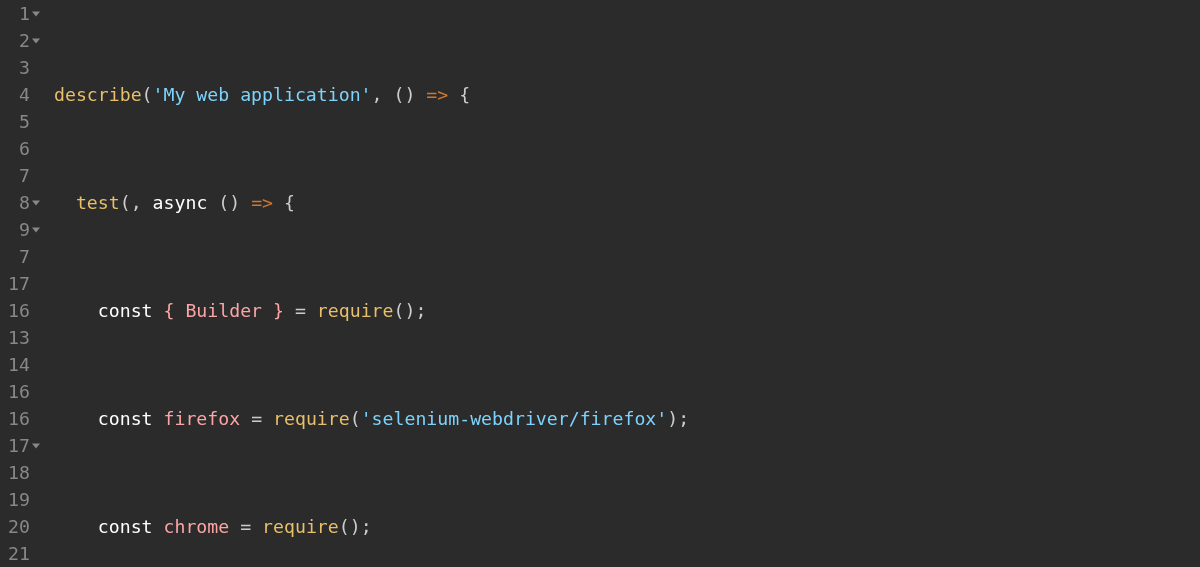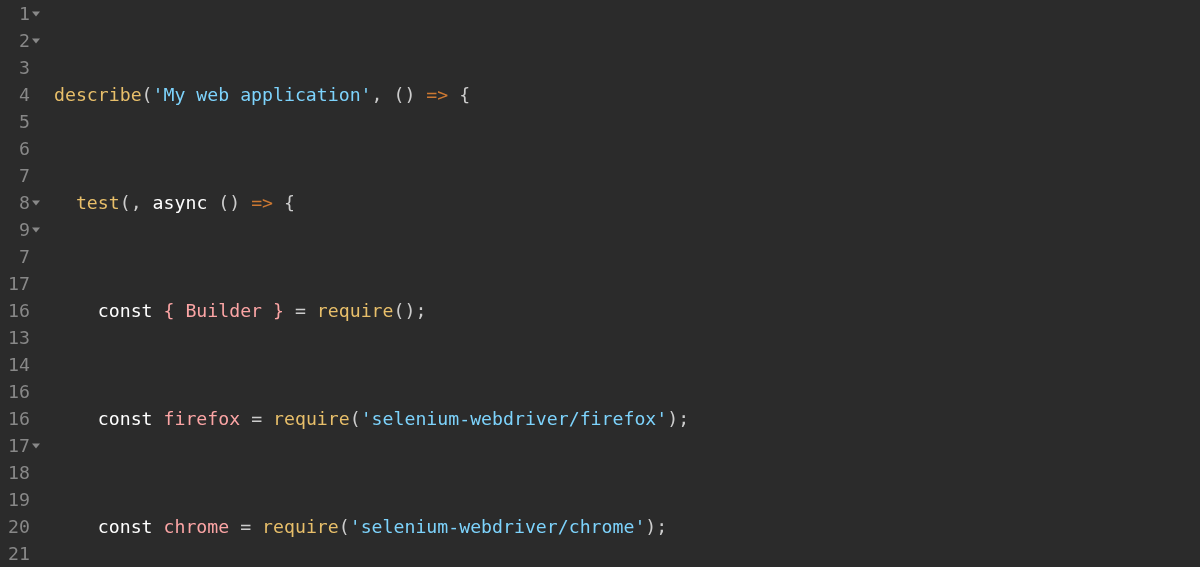--- a/index.html
+++ b/index.html
@@ -95,21 +95,21 @@
   <div class="code">
 
     <div class="row"><span class="tok-func">describe</span><span class="tok-punct">(</span><span class="tok-str">'My web application'</span><span class="tok-punct">, () </span><span class="tok-arrow">=&gt;</span><span class="tok-punct"> {</span></div>
 
     <div class="row"><span class="tok-punct">  </span><span class="tok-func">test</span><span class="tok-punct">(</span><span class="tok-punct">, </span><span class="tok-key">async</span><span class="tok-punct"> () </span><span class="tok-arrow">=&gt;</span><span class="tok-punct"> {</span></div>
 
     <div class="row"><span class="tok-punct">    </span><span class="tok-key">const</span><span class="tok-ident"> { Builder } </span><span class="tok-punct">=</span><span class="tok-punct"> </span><span class="tok-func">require</span><span class="tok-punct">(</span><span class="tok-punct">);</span></div>
 
     <div class="row"><span class="tok-punct">    </span><span class="tok-key">const</span><span class="tok-ident"> firefox </span><span class="tok-punct">=</span><span class="tok-punct"> </span><span class="tok-func">require</span><span class="tok-punct">(</span><span class="tok-str">'selenium-webdriver/firefox'</span><span class="tok-punct">);</span></div>
 
-    <div class="row"><span class="tok-punct">    </span><span class="tok-key">const</span><span class="tok-ident"> chrome </span><span class="tok-punct">=</span><span class="tok-punct"> </span><span class="tok-func">require</span><span class="tok-punct">(</span><span class="tok-str">'selenium-webdriver/chrome'</span><span class="tok-punct">);</span></div>
+    <div class="row"><span class="tok-punct">    </span><span class="tok-key">const</span><span class="tok-ident"> chrome </span><span class="tok-punct">=</span><span class="tok-punct"> </span><span class="tok-func">require</span><span class="tok-punct">(</span><span class="tok-punct">);</span></div>
 
     
 
     
 
     
 
     
 
     

